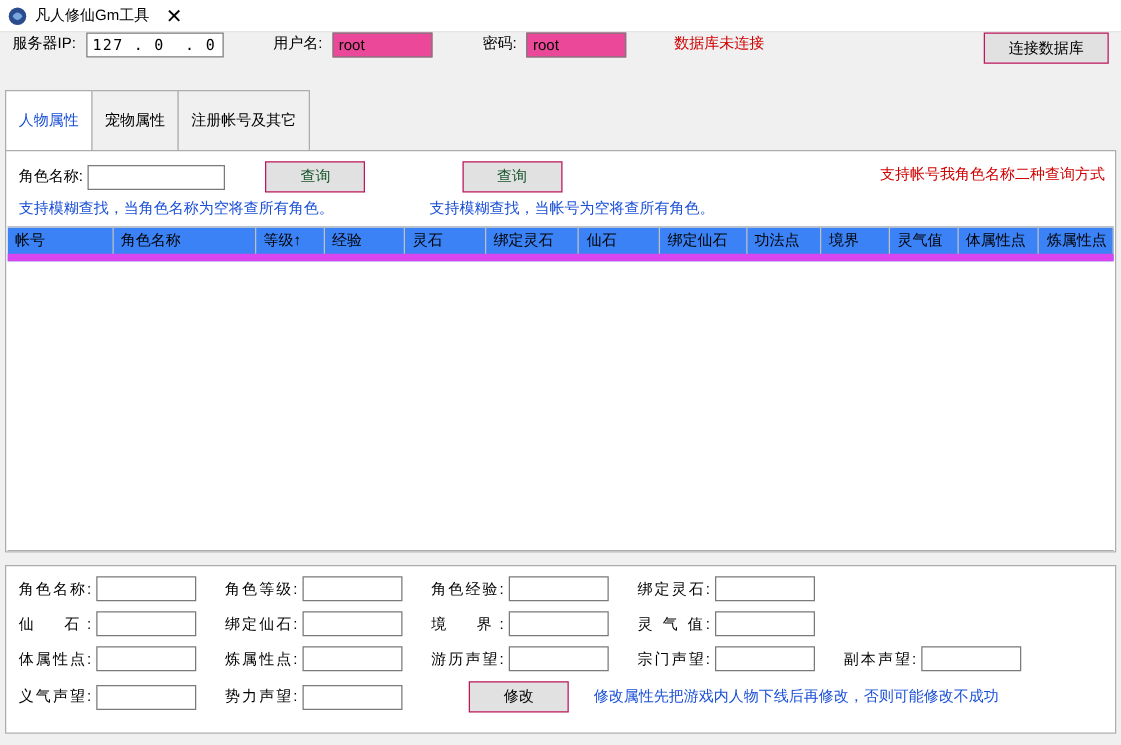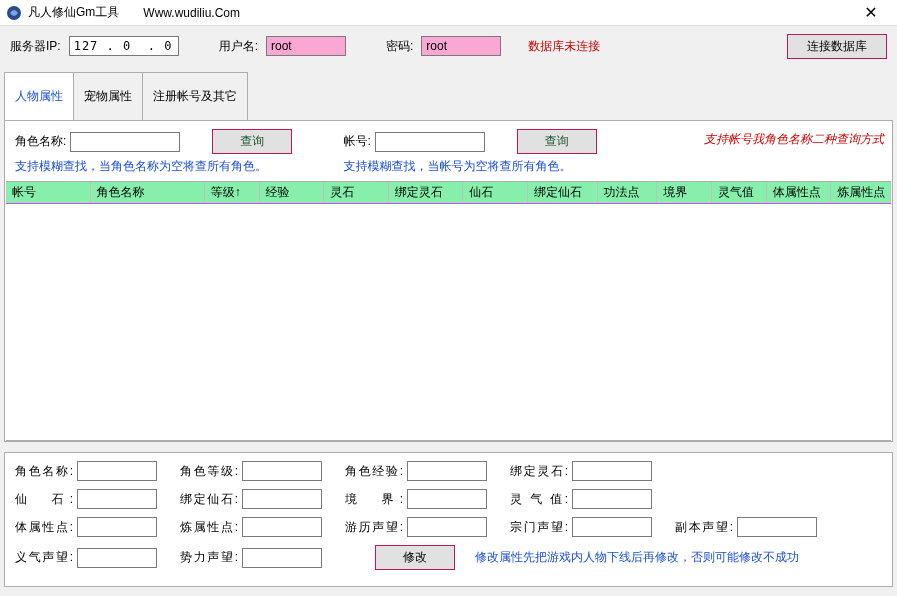--- a/index.html
+++ b/index.html
@@ -4,45 +4,45 @@
 <style>
 * { box-sizing: border-box; margin: 0; padding: 0; font-family: "Microsoft YaHei", SimSun, sans-serif; font-size: 12px; }
 body { background: #f0f0f0; width: 897px; height: 596px; overflow: hidden; }
 
 .titlebar { height: 26px; background: #fff; display: flex; align-items: center; padding: 0 6px; border-bottom: 1px solid #ddd; }
 .titlebar .icon { width: 16px; height: 16px; margin-right: 6px; display: inline-flex; align-items: center; justify-content: center; }
 .titlebar .title-text { flex: 0 0 auto; }
 .titlebar .url-text { margin-left: 24px; flex: 1; }
 .titlebar .close { width: 40px; text-align: center; font-size: 16px; cursor: pointer; }
 
-.conn-row { height: 40px; background: #f0f0f0; display: flex; align-items: center; padding: 0 10px; gap: 8px; }
+.conn-row { height: 40px; background: #f0f0f0; display: flex; align-items: flex-start; padding: 0 10px; gap: 8px; }
 .conn-row label { white-space: nowrap; }
 .ip-box { font-family: monospace; letter-spacing: 1px; background: #fff; border: 1px solid #7a7a7a; padding: 2px 4px; width: 110px; }
-.txt { background: #f9a8d4; border: 1px solid #7a7a7a; padding: 2px 4px; width: 80px; }
-.status-disconn { color: #d00000; margin-left: 19px; flex: 1; }
+.txt { background: #ec4899; border: 1px solid #7a7a7a; padding: 2px 4px; width: 80px; }
+.status-disconn { color: #d00000; margin-left: 30px; flex: 1; }
 .btn { background: #e1e1e1; border: 1px solid #be185d; padding: 3px 16px; cursor: pointer; }
 .btn-wide { width: 100px; text-align: center; }
 .btn.disabled { color: #14532d; }
 
 .tabs { display: flex; padding: 0 4px; margin-top: 6px; }
 .tab { border: 1px solid #adadad; border-bottom: none; padding: 15px 10px; background: #f0f0f0; margin-right: -1px; cursor: pointer; }
 .tab.active { background: #fff; color: #1a4fd6; position: relative; z-index: 2; }
 
 .panel { border: 1px solid #adadad; margin: 0 4px; background: #fff; }
 
 .query-row { display: flex; align-items: center; padding: 8px 10px 2px; gap: 6px; }
 .query-row .group { display: flex; align-items: center; gap: 4px; }
 .query-row .lbl { white-space: nowrap; }
 .query-row .qinput { border: 1px solid #7a7a7a; padding: 2px 4px; width: 110px; background: #fff; }
 .hint { color: #1a4fd6; font-size: 12px; padding: 2px 10px 6px; }
-.hint-red { color: #d00000; font-style: italic; }
+.hint-red { color: #d00000; }
 .flex-row { display: flex; justify-content: space-between; }
 
 .grid { border-top: 1px solid #adadad; border-bottom: 1px solid #adadad; height: 260px; overflow: auto; background: #fff; margin: 0 1px; }
-.grid-head { display: flex; background: #86efac; border-bottom: 1px solid #d946ef; position: sticky; top: 0; }
+.grid-head { display: flex; background: #3b82f6; border-bottom: 6px solid #d946ef; position: sticky; top: 0; }
 .grid-head .col { border-right: 1px solid #c0c0c0; padding: 2px 6px; text-align: left; font-weight: normal; white-space: nowrap; overflow: hidden; }
 
 .edit-panel { border: 1px solid #adadad; margin: 10px 4px 4px; padding: 8px 10px; background: #fff; }
 .edit-row { display: flex; align-items: center; gap: 10px; margin-bottom: 8px; }
 .edit-row .pair { display: flex; align-items: center; gap: 4px; width: 155px; }
 .edit-row .pair label { width: 58px; text-align: justify; text-align-last: justify; white-space: nowrap; }
 .edit-row .pair input { border: 1px solid #7a7a7a; width: 80px; padding: 2px 4px; }
 .edit-footer { display: flex; align-items: center; gap: 20px; padding-left: 350px; }
 .edit-footer .warn { color: #1a4fd6; text-align: right; }
 </style>
@@ -50,21 +50,20 @@
 <body>
 
 <div class="titlebar">
   <span class="icon">
     <svg width="16" height="16" viewBox="0 0 16 16">
         <circle cx="8" cy="8" r="7" fill="#2b4b8f"></circle>
         <path d="M4 8 Q8 2 12 8 Q8 14 4 8" fill="#7aa6e0"></path>
       </svg>
   </span>
   <span class="title-text">凡人修仙Gm工具</span>
-  <span class="url-text">Www.wudiliu.Com</span>
   <span class="close">✕</span>
 </div>
 
 <div class="conn-row">
   <label>服务器IP:</label>
   <input class="ip-box" value="127 . 0  . 0  . 1" style="">
   <span style="width:24px"></span>
   <label>用户名:</label>
   <input class="txt" value="root" style="">
   <span style="width:24px"></span>
@@ -89,24 +88,20 @@
           <span class="lbl">角色名称:</span>
           <input class="qinput" value="" style="">
         </div>
         <span style="width:20px"></span>
         <button class="btn disabled" style="width:80px">查询</button>
       </div>
       <div class="hint">支持模糊查找，当角色名称为空将查所有角色。</div>
     </div>
     <div style="flex:1">
       <div class="query-row">
-        <div class="group">
-          <span class="lbl">帐号:</span>
-          <input class="qinput" value="" style="">
-        </div>
         <span style="width:20px"></span>
         <button class="btn disabled" style="width:80px">查询</button>
       </div>
       <div class="hint">支持模糊查找，当帐号为空将查所有角色。</div>
     </div>
     <div style="width:230px; padding:10px 8px 0 0; text-align:right">
       <span class="hint-red">支持帐号我角色名称二种查询方式</span>
     </div>
   </div>
 

